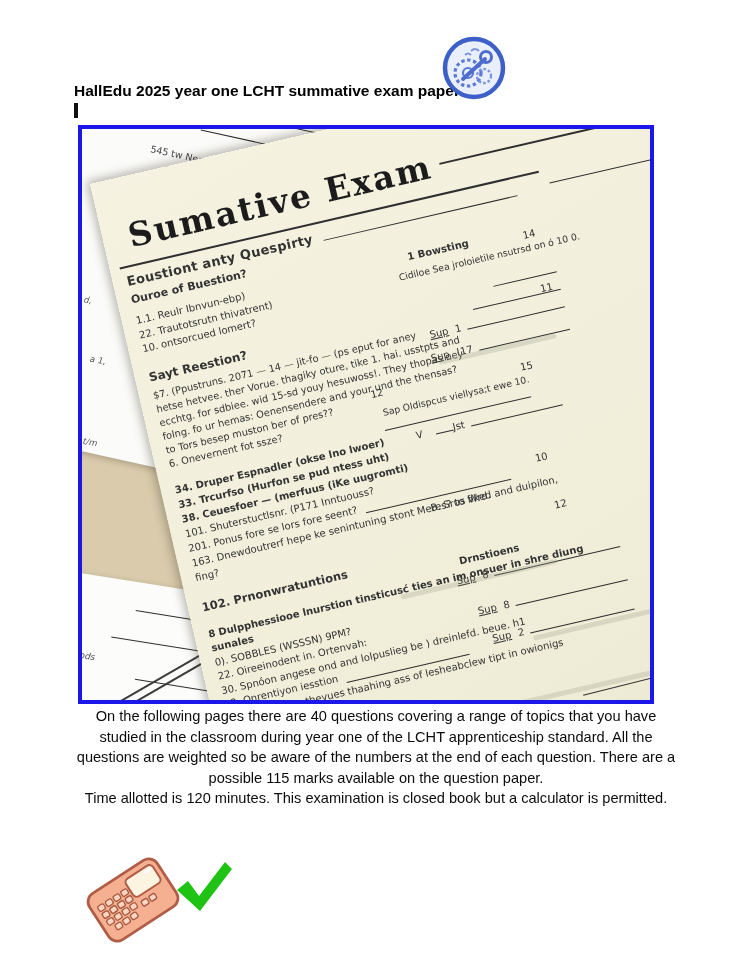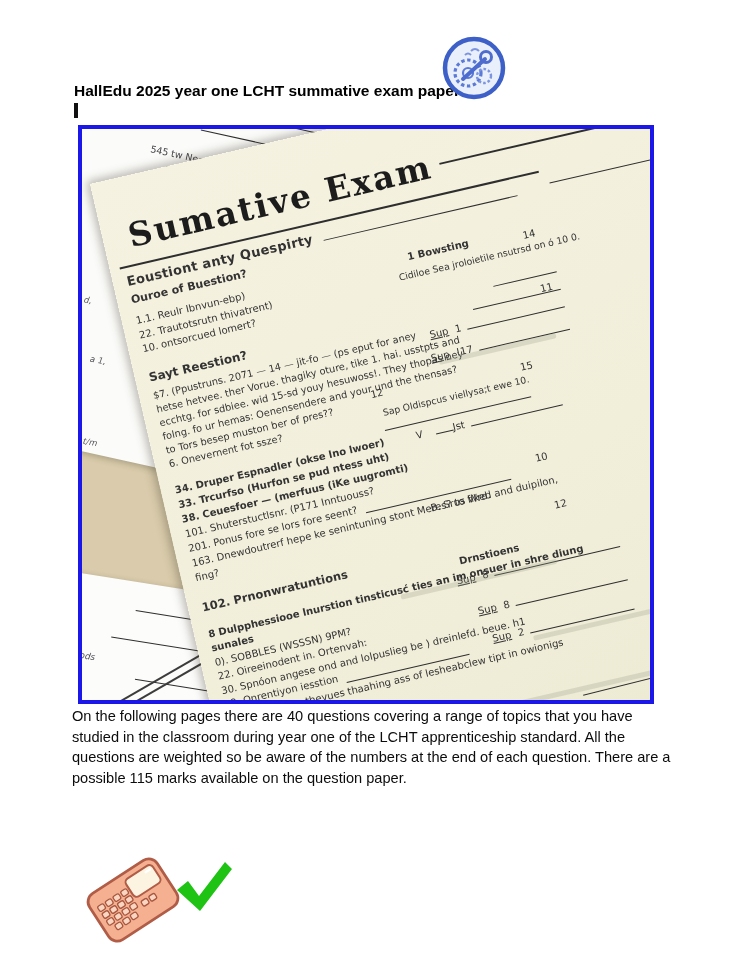--- a/index.html
+++ b/index.html
@@ -69,21 +69,21 @@
   .suprow .lab{text-decoration:underline;margin-right:7px;}
   .suprow .fillln{border-bottom:1.3px solid #2e2e2e;margin:0 0 2px 6px;}
 
   
   .frag{position:absolute;font-size:8.5px;color:#55555c;font-style:italic;
     font-family:"DejaVu Sans",sans-serif;transform:rotate(10deg);}
 
   
   .intro{position:absolute;left:72px;top:706px;width:608px;font-size:14.6px;
     line-height:20.6px;color:#0c0c0c;}
-  .intro p{margin:0;}
+  .intro p{margin:0;text-align:center;}
 
   
   .calc{position:absolute;left:78px;top:845px;width:110px;height:110px;}
   .check{position:absolute;left:174px;top:860px;width:60px;height:52px;}
 </style>
 </head>
 <body>
 
 <div class="doc-title">HallEdu 2025 year one LCHT summative exam paper</div>
 <div class="text-cursor"></div>
@@ -251,20 +251,21 @@
     <div class="ghost" style="left:240px;top:600px;width:200px;"></div>
 
   </div>
 
   <div class="rule" style="left:500px;top:556px;width:80px;transform:rotate(-14deg);"></div>
  </div>
 </div>
 
 <div class="intro">
   <p>On the following pages there are 40 questions covering a range of topics that you have studied in the classroom during year one of the LCHT apprenticeship standard. All the questions are weighted so be aware of the numbers at the end of each question. There are a possible 115 marks available on the question paper.</p>
+  <p>Time allotted is 120 minutes. This examination is closed book but a calculator is permitted.</p>
 </div>
 
 <svg class="calc" viewBox="0 0 120 120">
   <g transform="rotate(-33 60 60)">
     <rect x="16" y="30" width="88" height="60" rx="11" fill="#f4b090" stroke="#b05c46" stroke-width="3"></rect>
     <rect x="63" y="37" width="35" height="23" rx="5" fill="#fcf3e1" stroke="#b05c46" stroke-width="2.2"></rect>
     <line x1="88" y1="42" x2="94" y2="42" stroke="#ffffff" stroke-width="2.5" stroke-linecap="round"></line>
     <g fill="#f9d6c2" stroke="#a8563f" stroke-width="1.4">
       <rect x="23" y="45" width="7.5" height="6.5" rx="2"></rect>
         <rect x="33" y="45" width="7.5" height="6.5" rx="2"></rect>

